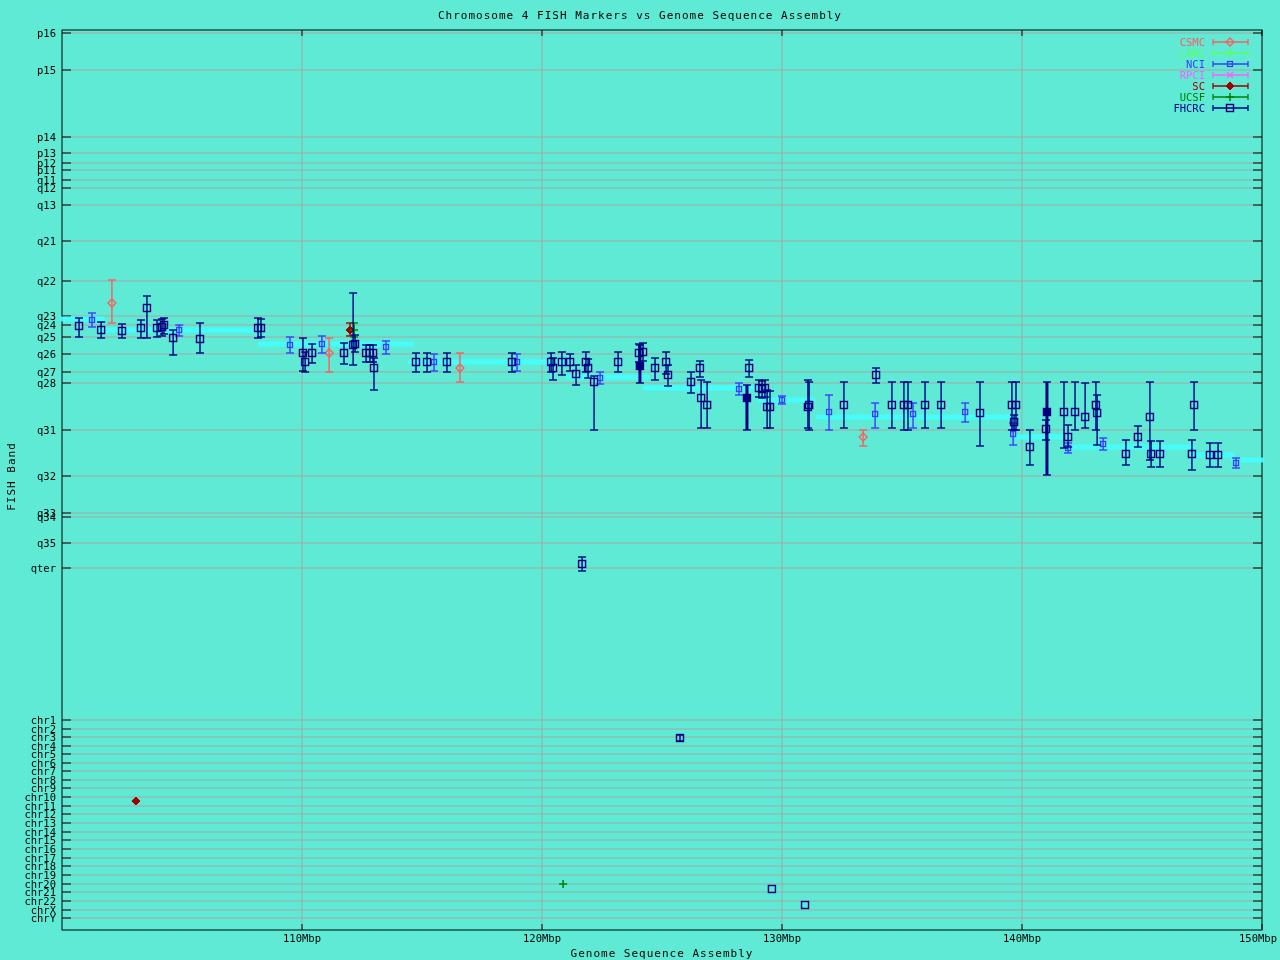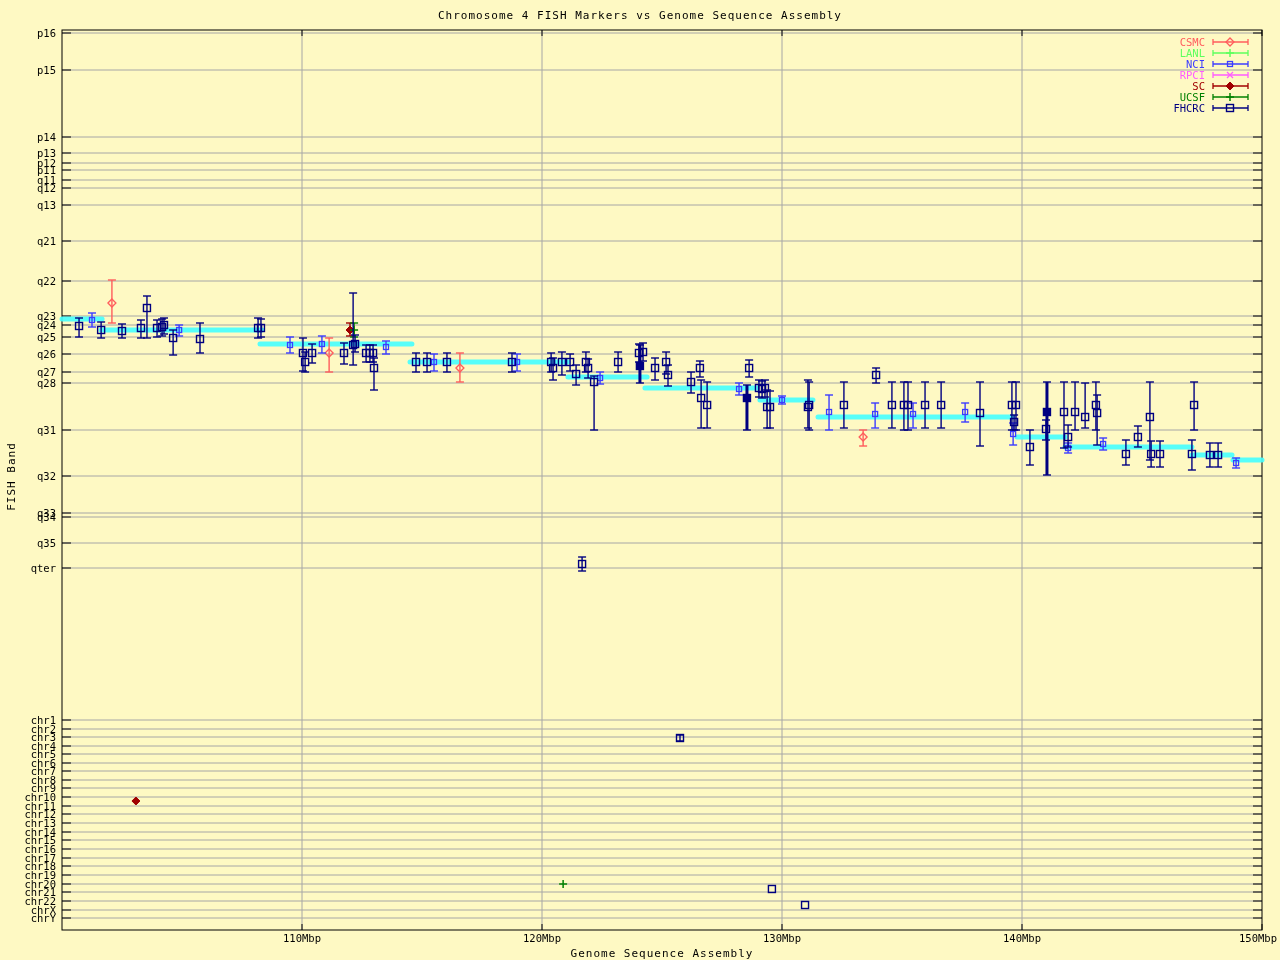--- a/index.html
+++ b/index.html
@@ -1,16 +1,16 @@
 <!DOCTYPE html>
 <html><head>
 <meta charset="utf-8">
 <style>
   html,body{margin:0;padding:0;background:#fff;}
-  #stage{position:relative;width:1280px;height:960px;background:#fef9c3;overflow:hidden;
+  #stage{position:relative;width:1280px;height:960px;background:#5eead4;overflow:hidden;
          font-family:"DejaVu Sans Mono","Liberation Mono",monospace;}
   #title{position:absolute;top:9px;left:0;width:1280px;text-align:center;
          font-size:11px;color:#000;letter-spacing:1px;}
   #xlabel{position:absolute;top:947px;left:62px;width:1200px;text-align:center;
           font-size:11px;color:#000;letter-spacing:1px;}
   #ylabel{position:absolute;left:-29px;top:470px;width:80px;text-align:center;
           font-size:11px;color:#000;transform:rotate(-90deg);letter-spacing:1px;}
   svg{position:absolute;top:0;left:0;}
   text{font-family:"DejaVu Sans Mono","Liberation Mono",monospace;}
 </style>

